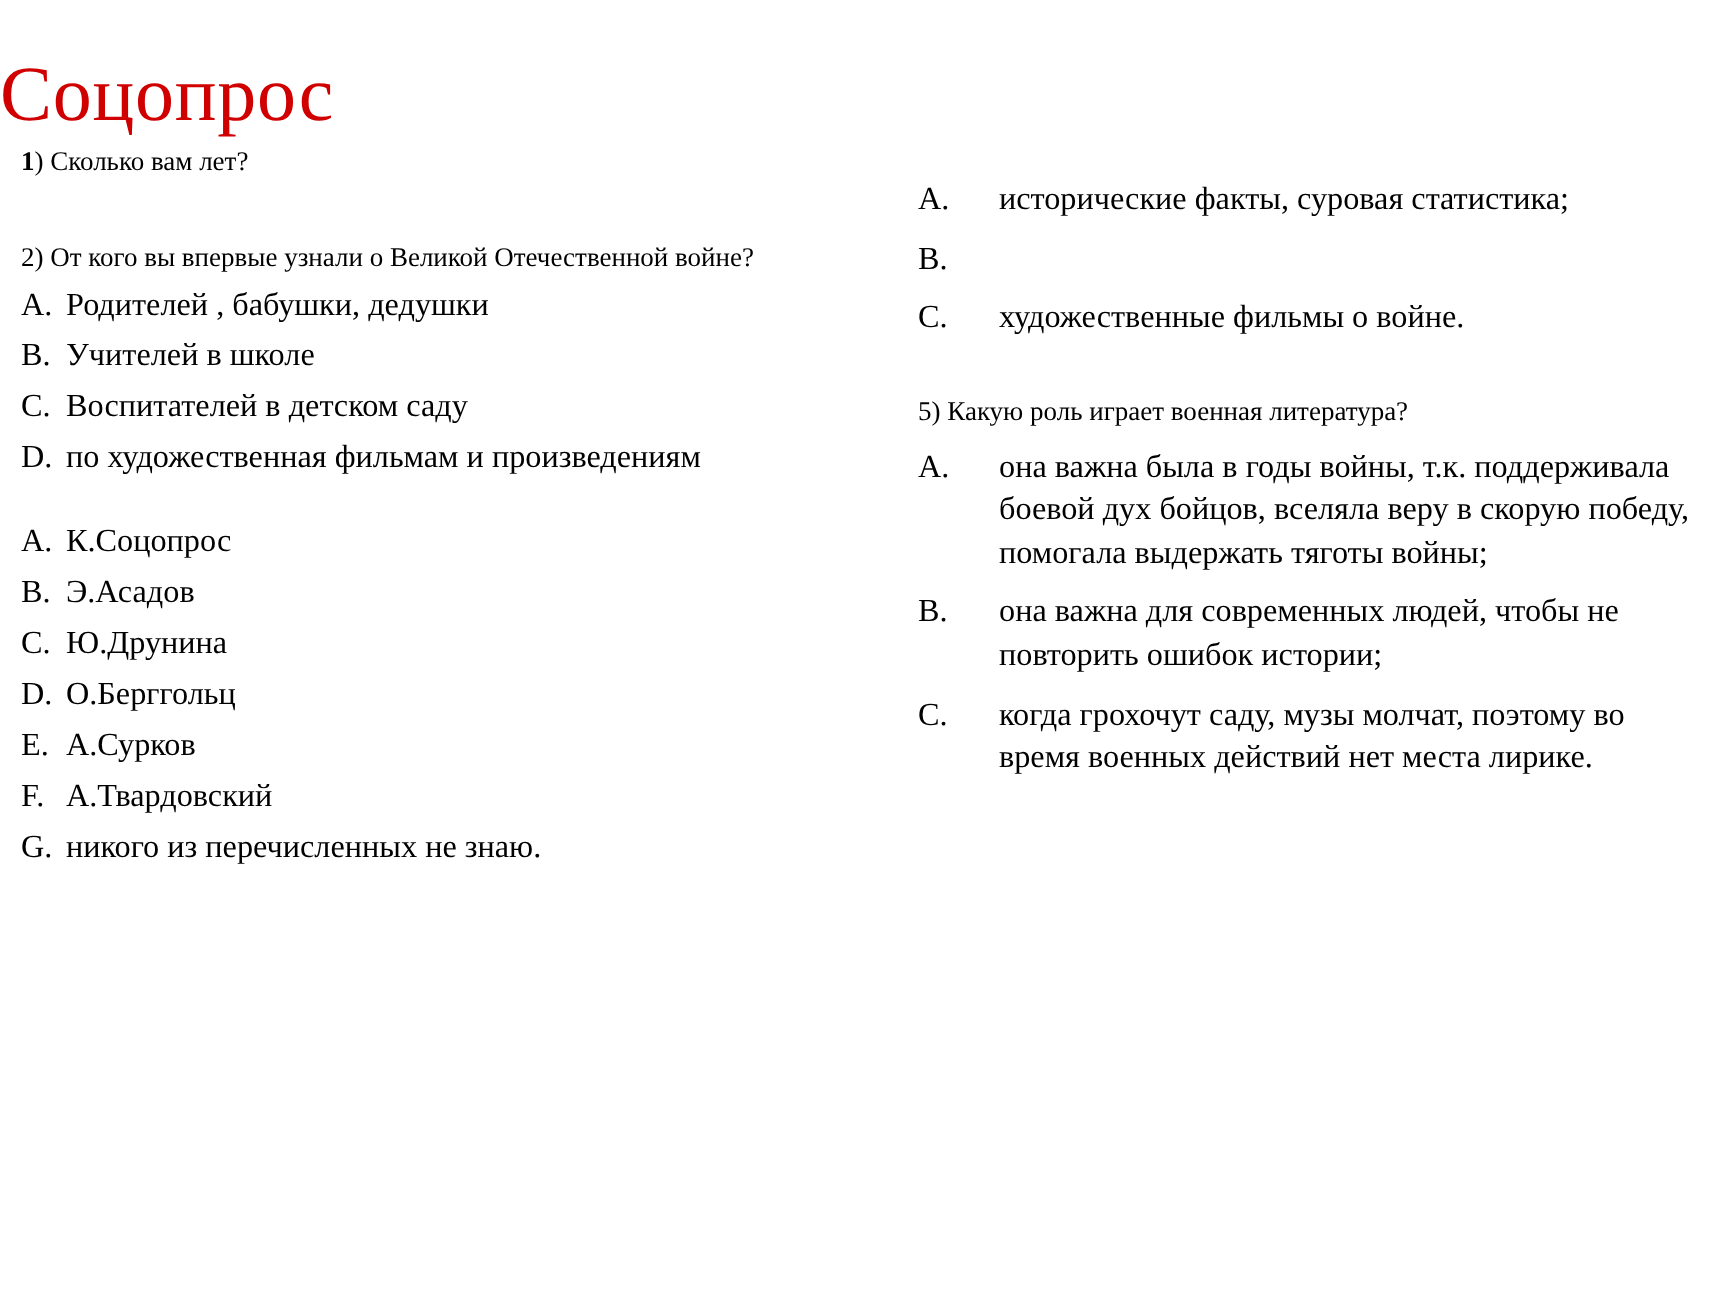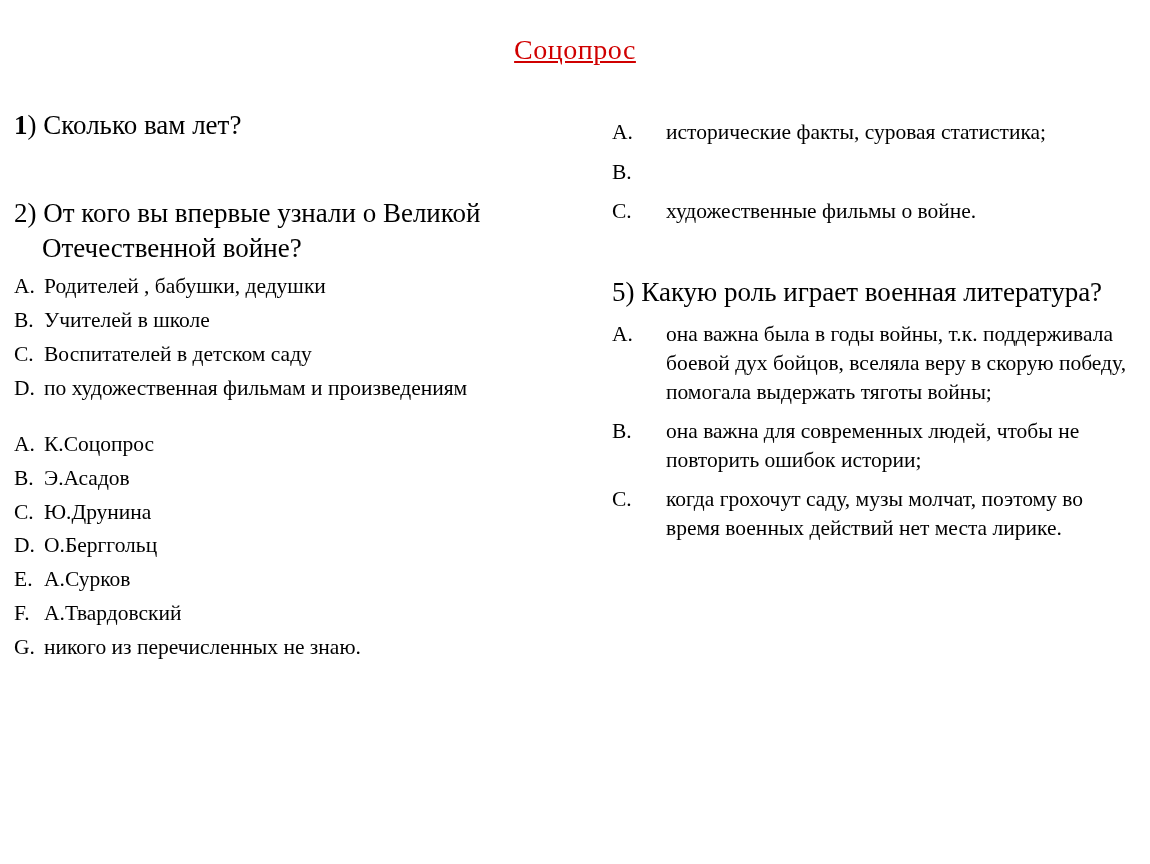--- a/index.html
+++ b/index.html
@@ -18,45 +18,44 @@
     position: relative;
     width: 1150px;
     height: 864px;
     box-sizing: border-box;
   }
   .title {
     position: absolute;
     top: 34px;
     left: 0;
     width: 1150px;
-    text-align: center;
+    text-align: left;
     color: #d00000;
-    font-size: 28px;
+    font-size: 52px;
     font-family: "Liberation Serif", serif;
     letter-spacing: 0.5px;
-    text-decoration: underline;
   }
   .col {
     position: absolute;
     box-sizing: border-box;
   }
   .col-left {
     top: 92px;
     left: 14px;
     width: 590px;
   }
   .col-right {
     top: 118px;
     left: 612px;
     width: 528px;
   }
   .q {
-    font-size: 27px;
+    font-size: 18px;
     line-height: 1.32;
-    margin: 16px 0 6px 0;
+    margin: 4px 0 6px 0;
     text-indent: 0;
   }
   .q-body {
     display: block;
     padding-left: 28px;
     text-indent: -28px;
   }
   .q strong {
     font-weight: bold;
   }

